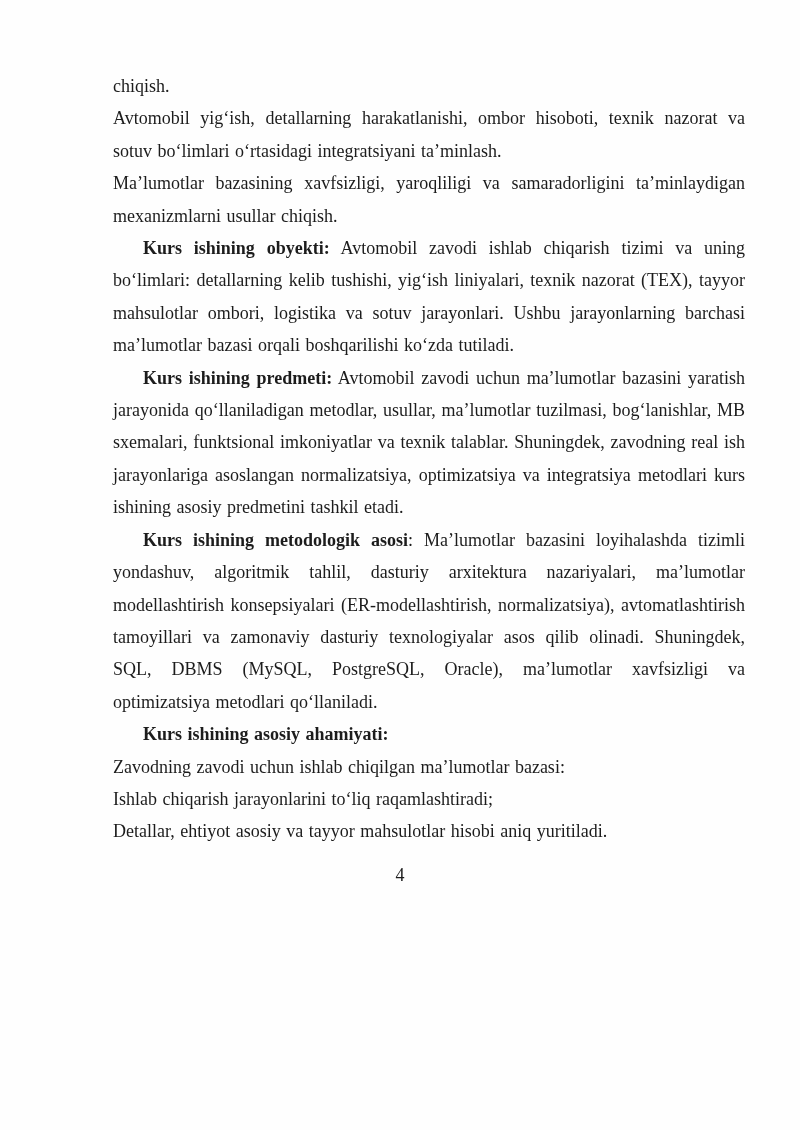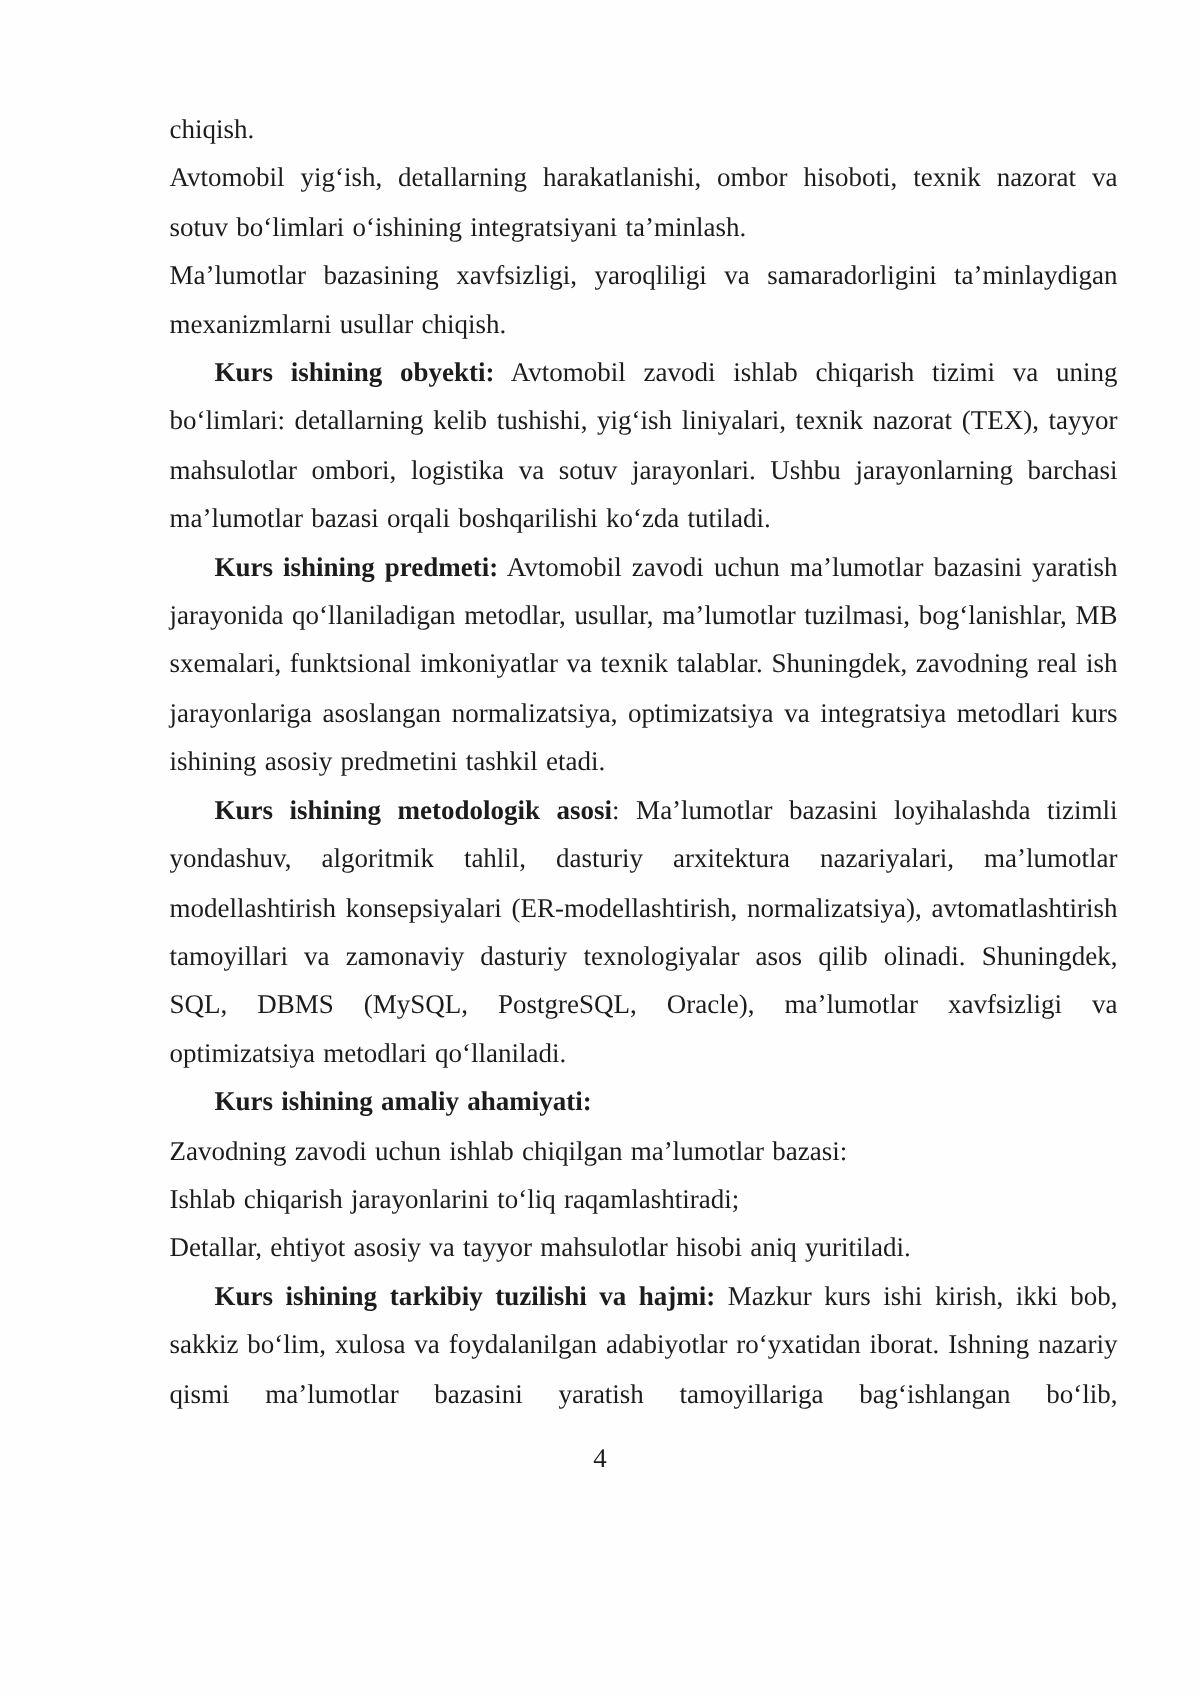--- a/index.html
+++ b/index.html
@@ -42,25 +42,24 @@
     font-size: 18px;
     line-height: 30px;
   }
 </style>
 </head>
 <body>
 
 <div class="page">
   <div class="doc">
       <p class="">chiqish.</p>
-      <p class="">Avtomobil yig‘ish, detallarning harakatlanishi, ombor hisoboti, texnik nazorat va sotuv bo‘limlari o‘ishining integratsiyani ta’minlash.</p>
+      <p class="">Avtomobil yig‘ish, detallarning harakatlanishi, ombor hisoboti, texnik nazorat va sotuv bo‘limlari o‘rtasidagi integratsiyani ta’minlash.</p>
       <p class="">Ma’lumotlar bazasining xavfsizligi, yaroqliligi va samaradorligini ta’minlaydigan mexanizmlarni usullar chiqish.</p>
       <p class="indent"><b>Kurs ishining obyekti:</b> Avtomobil zavodi ishlab chiqarish tizimi va uning bo‘limlari: detallarning kelib tushishi, yig‘ish liniyalari, texnik nazorat (TEX), tayyor mahsulotlar ombori, logistika va sotuv jarayonlari. Ushbu jarayonlarning barchasi ma’lumotlar bazasi orqali boshqarilishi ko‘zda tutiladi.</p>
       <p class="indent"><b>Kurs ishining predmeti:</b> Avtomobil zavodi uchun ma’lumotlar bazasini yaratish jarayonida qo‘llaniladigan metodlar, usullar, ma’lumotlar tuzilmasi, bog‘lanishlar, MB sxemalari, funktsional imkoniyatlar va texnik talablar. Shuningdek, zavodning real ish jarayonlariga asoslangan normalizatsiya, optimizatsiya va integratsiya metodlari kurs ishining asosiy predmetini tashkil etadi.</p>
       <p class="indent"><b>Kurs ishining metodologik asosi</b>: Ma’lumotlar bazasini loyihalashda tizimli yondashuv, algoritmik tahlil, dasturiy arxitektura nazariyalari, ma’lumotlar modellashtirish konsepsiyalari (ER-modellashtirish, normalizatsiya), avtomatlashtirish tamoyillari va zamonaviy dasturiy texnologiyalar asos qilib olinadi. Shuningdek, SQL, DBMS (MySQL, PostgreSQL, Oracle), ma’lumotlar xavfsizligi va optimizatsiya metodlari qo‘llaniladi.</p>
-      <p class="indent"><b>Kurs ishining amaliy ahamiyati:</b></p>
+      <p class="indent"><b>Kurs ishining asosiy ahamiyati:</b></p>
       <p class="">Zavodning zavodi uchun ishlab chiqilgan ma’lumotlar bazasi:</p>
       <p class="">Ishlab chiqarish jarayonlarini to‘liq raqamlashtiradi;</p>
       <p class="">Detallar, ehtiyot asosiy va tayyor mahsulotlar hisobi aniq yuritiladi.</p>
-      <p class="indent cont"><b>Kurs ishining tarkibiy tuzilishi va hajmi:</b> Mazkur kurs ishi kirish, ikki bob, sakkiz bo‘lim, xulosa va foydalanilgan adabiyotlar ro‘yxatidan iborat. Ishning nazariy qismi ma’lumotlar bazasini yaratish tamoyillariga bag‘ishlangan bo‘lib,</p>
     </div>
   <div class="pagenum">4</div>
 </div>
 
 </body></html>

